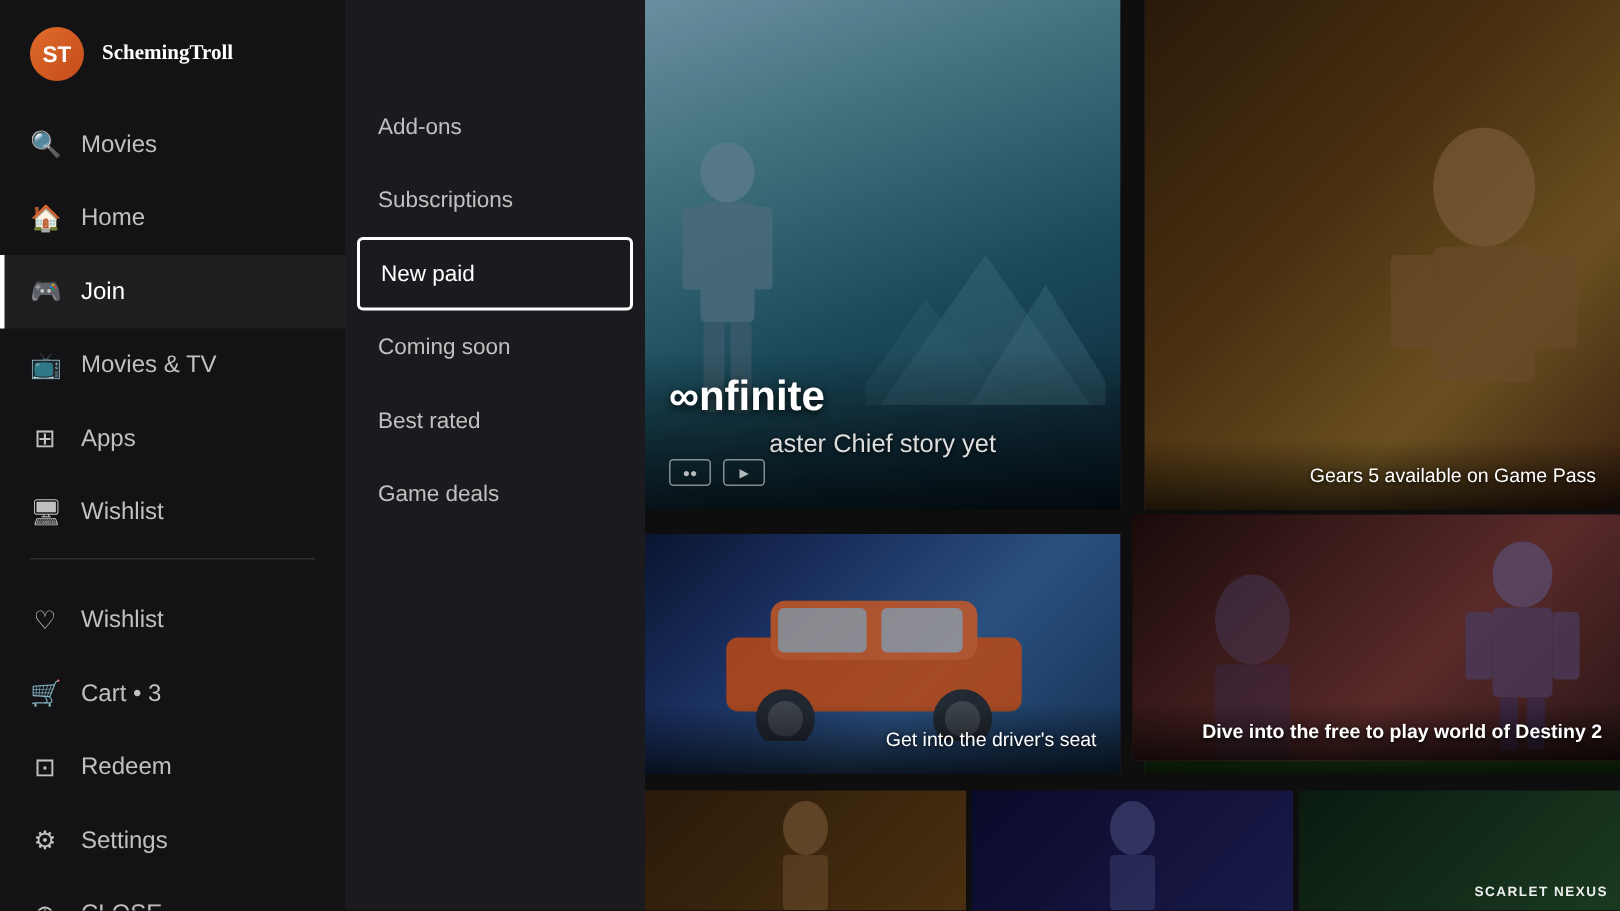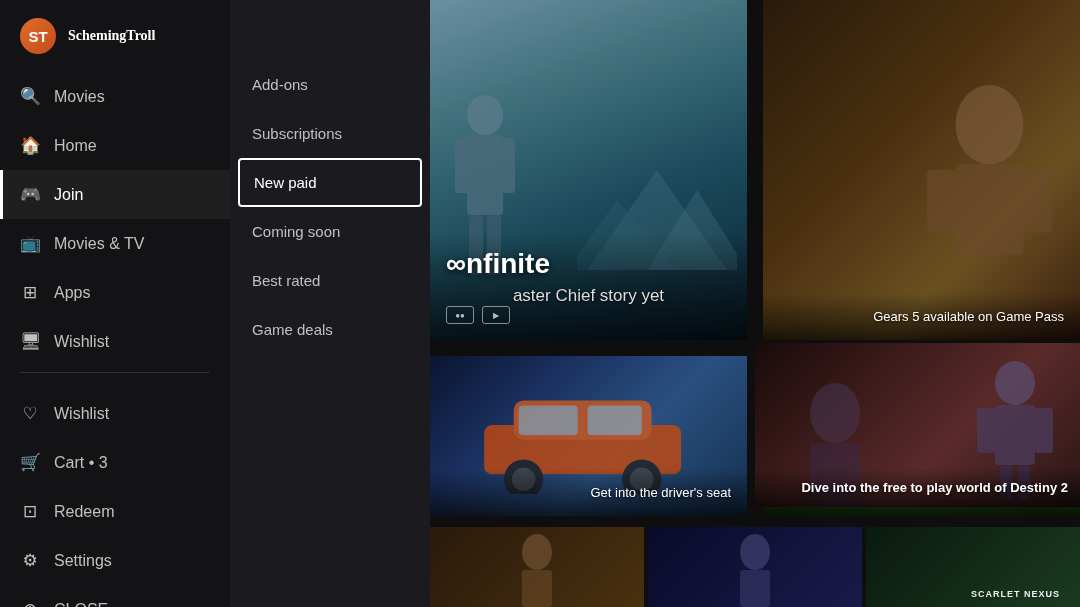--- a/index.html
+++ b/index.html
@@ -438,15 +438,15 @@
       <rect x="35" y="43" width="30" height="37" rx="3" fill="#6a4a2a"></rect>
     </svg>
   </div>
   <div style="flex:1;background:linear-gradient(135deg,#0a0a2a 0%,#1a1a4a 100%);position:relative;overflow:hidden;">
     <svg style="width:100%;height:100%;opacity:0.6" viewBox="0 0 100 80">
       <ellipse cx="50" cy="25" rx="15" ry="18" fill="#4a4a7a"></ellipse>
       <rect x="35" y="43" width="30" height="37" rx="3" fill="#3a3a6a"></rect>
     </svg>
   </div>
   <div style="flex:1;background:linear-gradient(135deg,#0a1a10 0%,#1a3a20 100%);position:relative;overflow:hidden;">
-    <div style="position:absolute;bottom:8px;right:20px;font-size:9px;font-weight:700;color:#eee;letter-spacing:1px;">SCARLET NEXUS</div>
+    <div style="position:absolute;bottom:8px;right:8px;font-size:9px;font-weight:700;color:#eee;letter-spacing:1px;">SCARLET NEXUS</div>
   </div>
 </div>
 
 </body></html>

